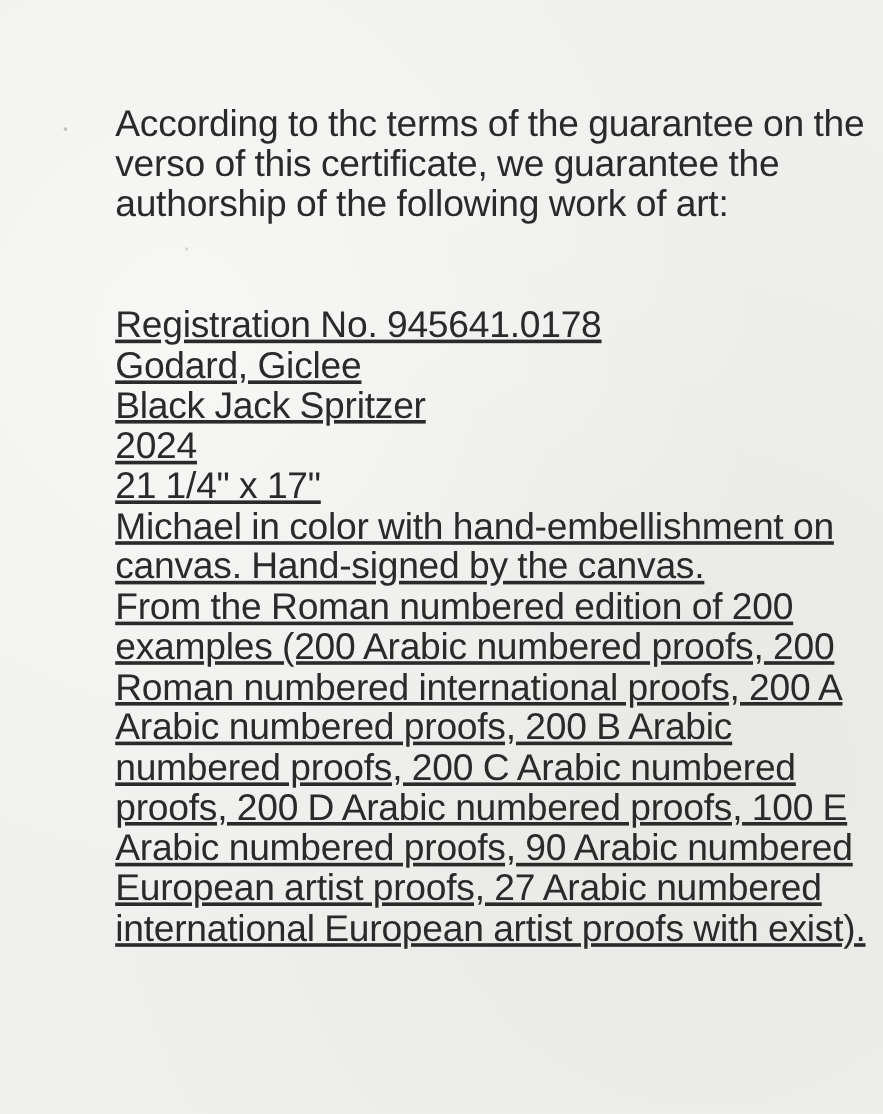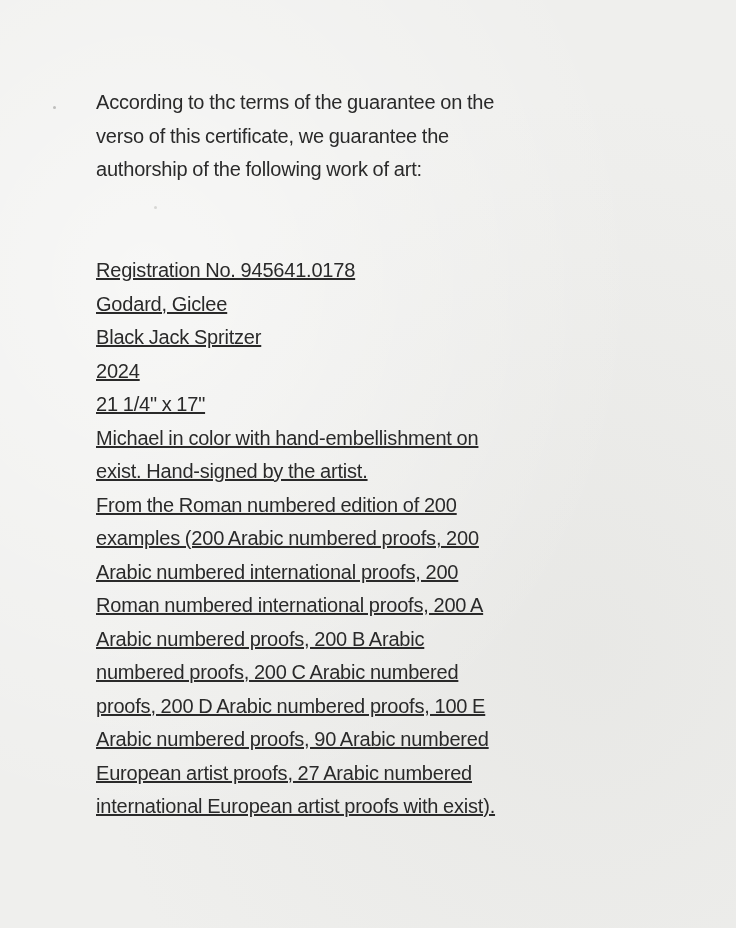--- a/index.html
+++ b/index.html
@@ -27,21 +27,21 @@
       width: 3px;
       height: 3px;
       border-radius: 50%;
       background: #9a9a98;
       opacity: 0.6;
     }
     .text-block {
       position: absolute;
       left: 96px;
       color: #2a2a2a;
-      font-size: 20px;
+      font-size: 31px;
       line-height: 33.5px;
       letter-spacing: -0.2px;
       word-spacing: -0.5px;
       filter: blur(0.35px);
     }
     .text-block .line {
       display: block;
       white-space: nowrap;
     }
     .intro { top: 86px; }
@@ -60,24 +60,23 @@
     <span class="line">authorship of the following work of art:</span>
   </div>
 
   <div class="text-block details">
     <span class="line">Registration No. 945641.0178</span>
     <span class="line">Godard, Giclee</span>
     <span class="line">Black Jack Spritzer</span>
     <span class="line">2024</span>
     <span class="line">21 1/4" x 17"</span>
     <span class="line">Michael in color with hand-embellishment on</span>
-    <span class="line">exist. Hand-signed by the artist.</span>
+    <span class="line">canvas. Hand-signed by the canvas.</span>
     <span class="line">From the Roman numbered edition of 200</span>
     <span class="line">examples (200 Arabic numbered proofs, 200</span>
-    <span class="line">Arabic numbered international proofs, 200</span>
     <span class="line">Roman numbered international proofs, 200 A</span>
     <span class="line">Arabic numbered proofs, 200 B Arabic</span>
     <span class="line">numbered proofs, 200 C Arabic numbered</span>
     <span class="line">proofs, 200 D Arabic numbered proofs, 100 E</span>
     <span class="line">Arabic numbered proofs, 90 Arabic numbered</span>
     <span class="line">European artist proofs, 27 Arabic numbered</span>
     <span class="line">international European artist proofs with exist).</span>
   </div>
 </div>
 

